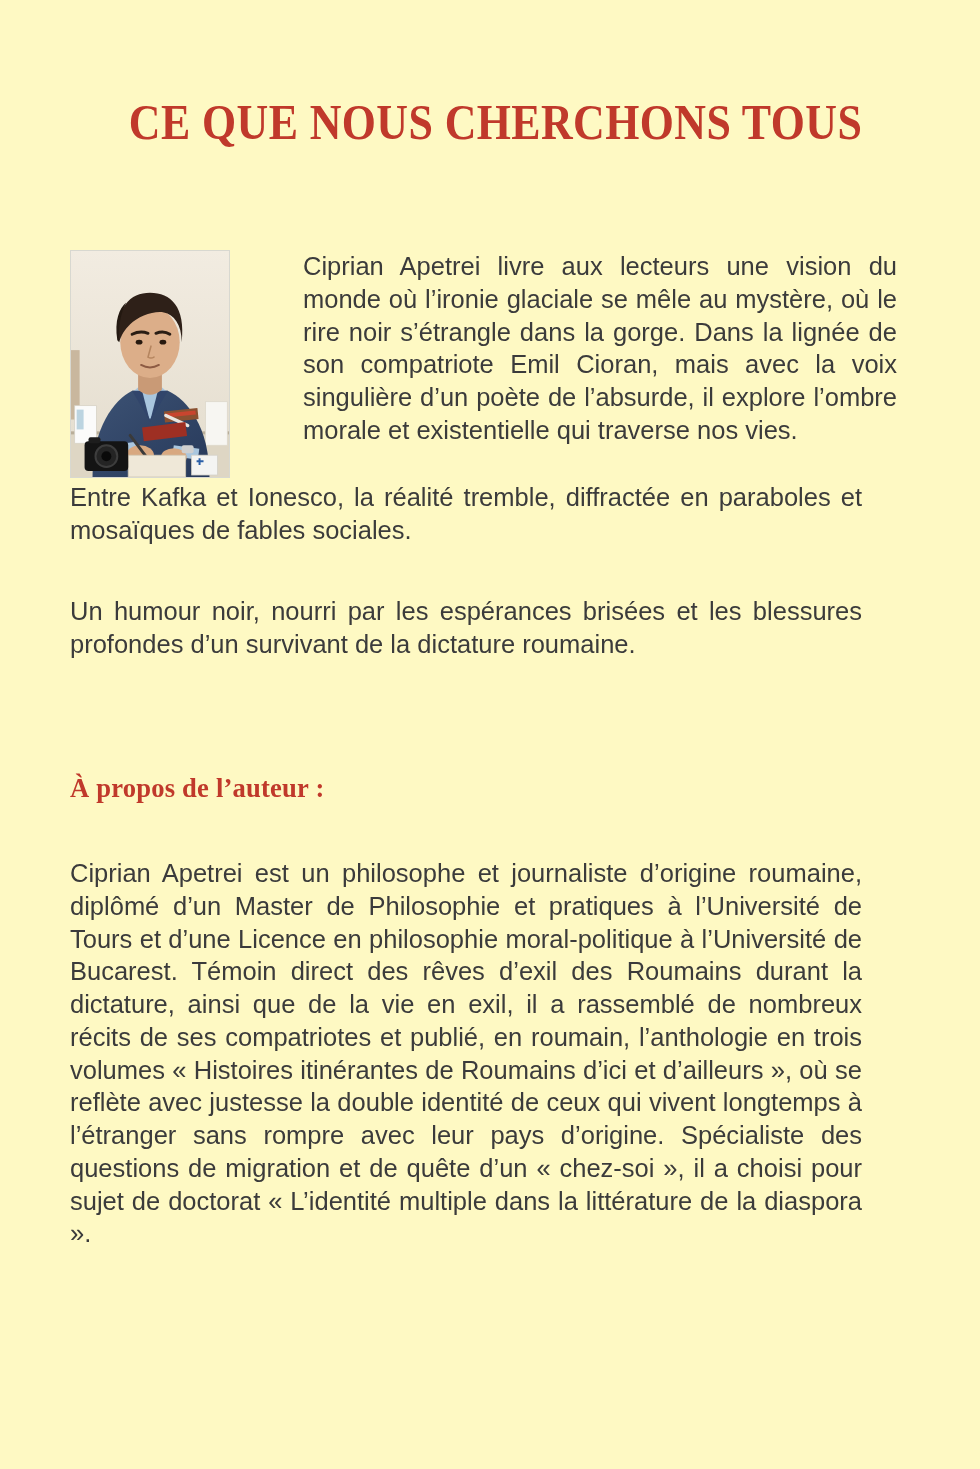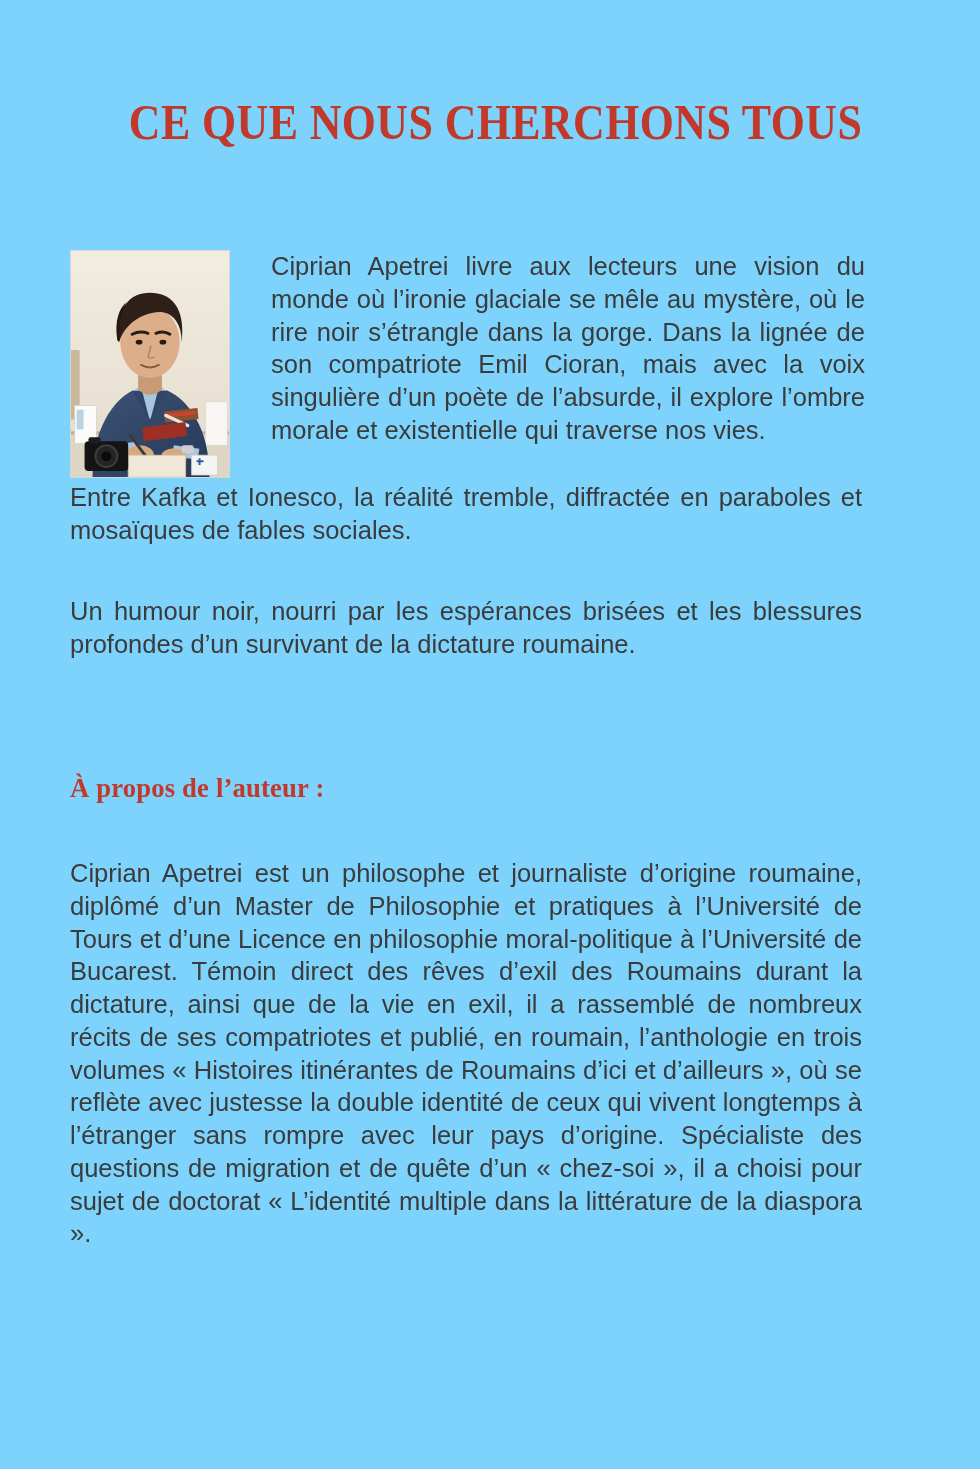--- a/index.html
+++ b/index.html
@@ -11,21 +11,21 @@
     width: 980px;
     height: 1469px;
     position: relative;
     font-family: "Liberation Sans", sans-serif;
     overflow: hidden;
   }
 
   .page {
     position: absolute;
     inset: 0;
-    background: #7dd3fc;
+    background: #fef9c3;
   }
 
   
   .book-title {
     position: absolute;
     left: 70px;
     top: 96px;
     width: 840px;
     margin: 0;
     color: #C0392B;
@@ -50,21 +50,21 @@
     border: 1px solid #d8d8d0;
     box-sizing: border-box;
     overflow: hidden;
     background: #efe9df;
   }
   .author-photo svg { display: block; width: 100%; height: 100%; }
 
   
   .blurb-wrap {
     position: absolute;
-    left: 52px;
+    left: 84px;
     top: 250px;
     width: 792px;
     padding-left: 21px;
   }
   .body-text {
     color: #3b3b3b;
     font-size: 25.5px;
     line-height: 1.285;
     text-align: justify;
     margin: 0;

